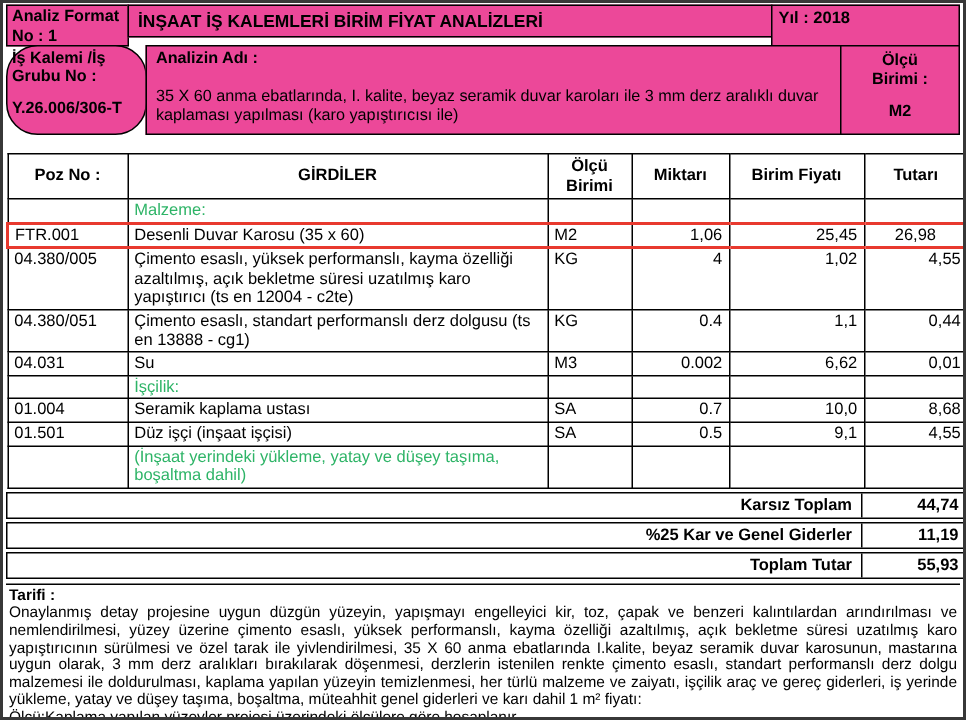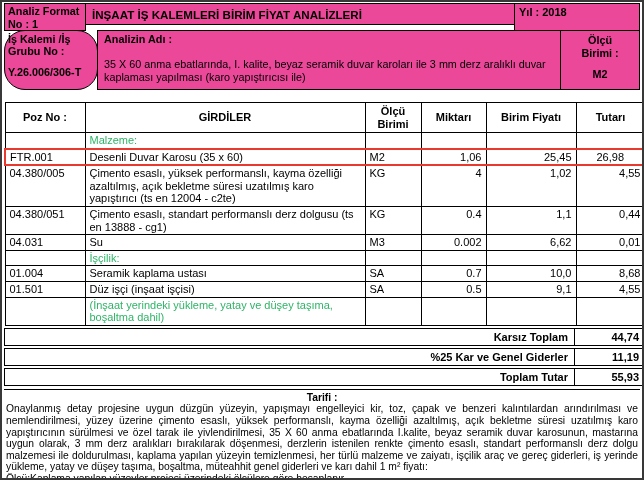--- a/index.html
+++ b/index.html
@@ -91,21 +91,21 @@
   }
   
   .tarifi {
     margin-top:3px;
     border-top:1px solid #000;
     padding:2px 2px 0 2px;
     font-size:10.3px;
     line-height:11.6px;
     text-align:justify;
   }
-  .tarifi .t-head { font-weight:bold; text-align:center; }
+  .tarifi .t-head { font-weight:bold; text-align:left; }
 </style>
 </head>
 <body>
 
 <div class="page">
 
   <div class="hdr hdr-row1">
     <div class="cell h1-left pre">Analiz Format
 No : 1</div>
     <div class="cell h1-mid">İNŞAAT İŞ KALEMLERİ BİRİM FİYAT ANALİZLERİ</div>

